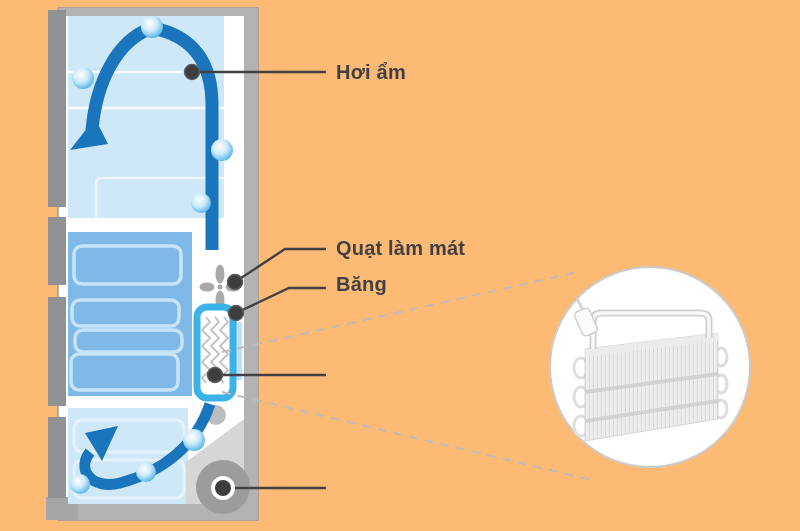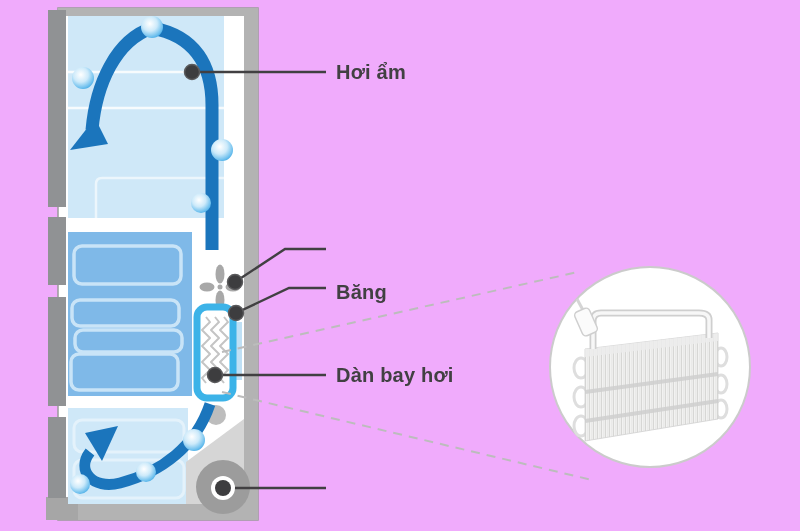--- a/index.html
+++ b/index.html
@@ -1,17 +1,17 @@
 <!DOCTYPE html>
 <html style="--label-color: #414042;"><head>
 <meta charset="utf-8">
 <style>
   html,body{margin:0;padding:0;background:#fff;}
   .stage{
-    position:relative;width:800px;height:531px;background:#f0abfc;overflow:hidden;
+    position:relative;width:800px;height:531px;background:#fdba74;overflow:hidden;
     font-family:"Liberation Sans",sans-serif;
   }
   .stage svg{position:absolute;left:0;top:0;}
   .label{
     position:absolute;left:336px;transform:translateY(-50%);
     font-family:"Liberation Sans",sans-serif;
     font-weight:700;font-size:20px;color:var(--label-color,#414042);
     white-space:nowrap;letter-spacing:.2px;
   }
 </style>
@@ -162,15 +162,15 @@
     <circle cx="192" cy="72" r="7.5" fill="#3d3d3f" stroke="#5a5a5c" stroke-width="1.5"></circle>
     <circle cx="235" cy="282" r="7.5" fill="#3d3d3f" stroke="#5a5a5c" stroke-width="1.5"></circle>
     <circle cx="236" cy="313" r="7.5" fill="#3d3d3f" stroke="#5a5a5c" stroke-width="1.5"></circle>
     <circle cx="215" cy="375" r="7.5" fill="#3d3d3f" stroke="#5a5a5c" stroke-width="1.5"></circle>
     <circle cx="223" cy="488" r="12" fill="#ffffff"></circle>
     <circle cx="223" cy="488" r="8" fill="#3d3d3f"></circle>
   </g>
 </svg>
 
 <div class="label" style="top:72px">Hơi ẩm</div>
-<div class="label" style="top:292px">Băng</div>
-<div class="label" style="top:375px">Dàn bay hơi</div>
+<div class="label" style="top:248px">Quạt làm mát</div>
+<div class="label" style="top:284px">Băng</div>
 </div>
 
 </body></html>

